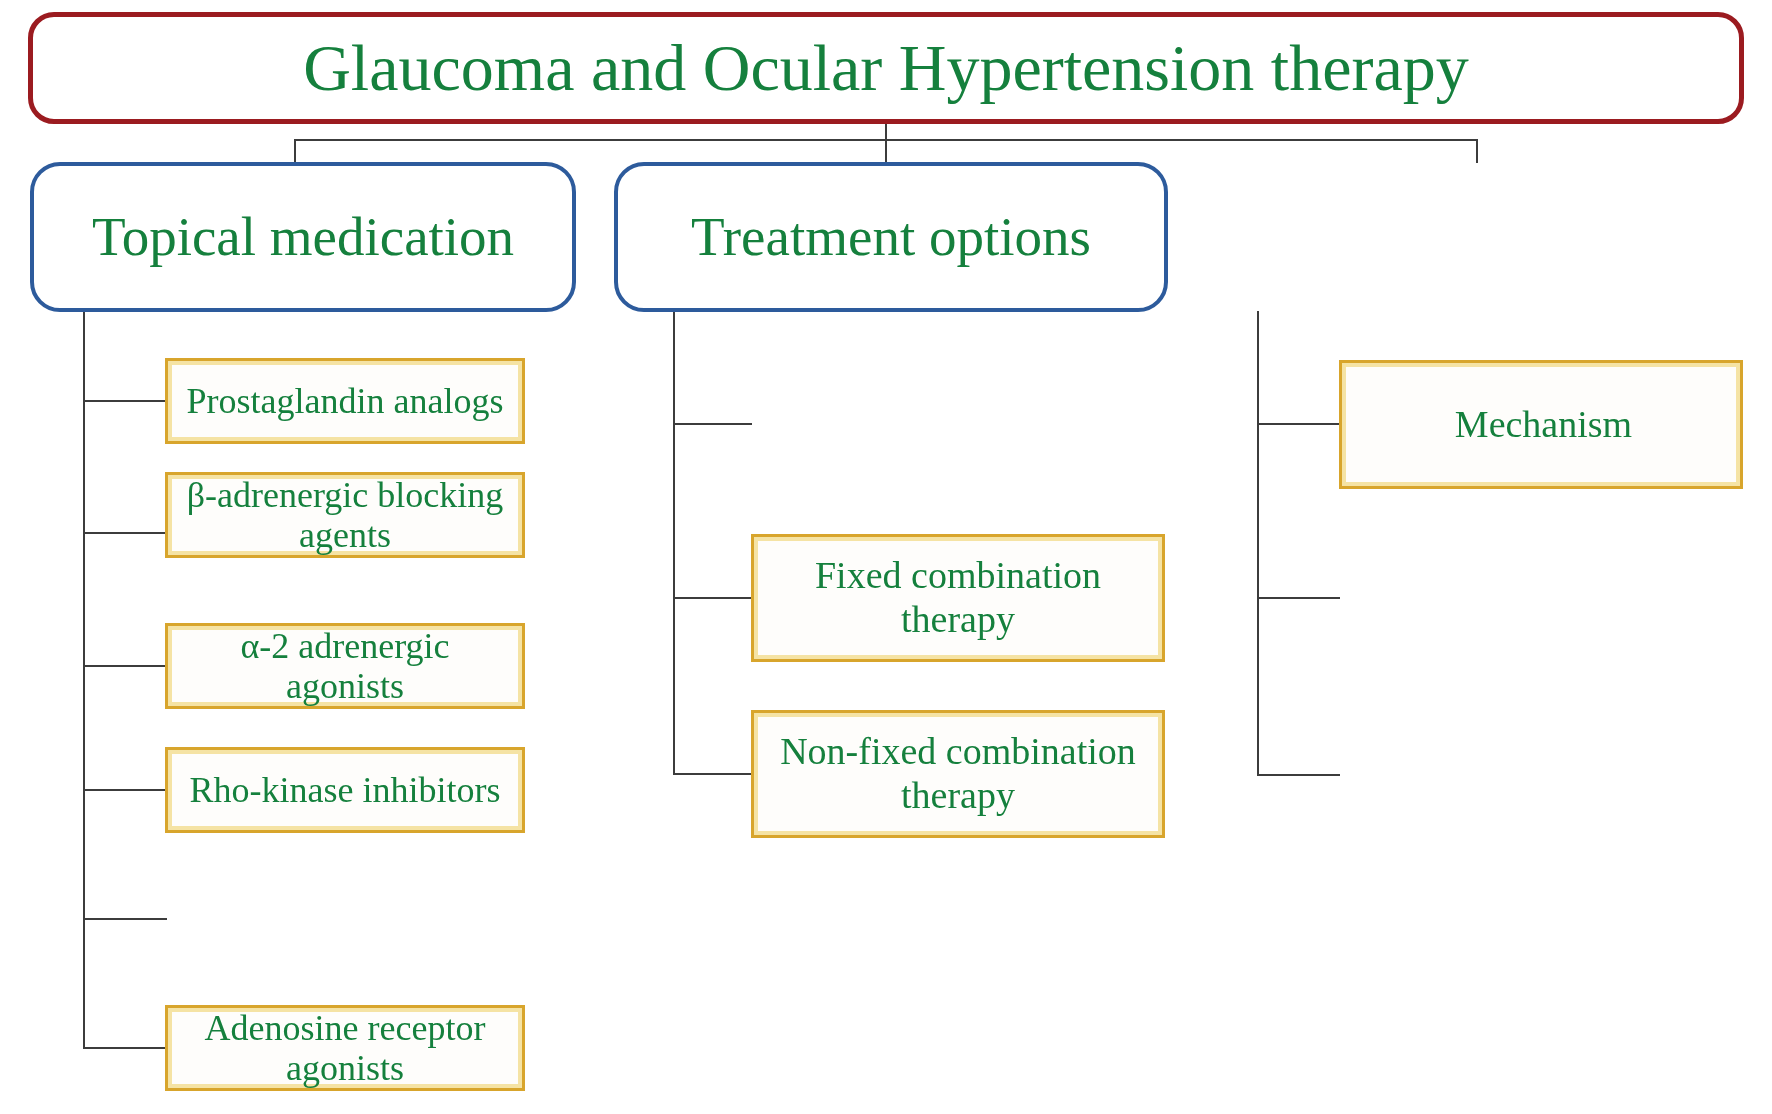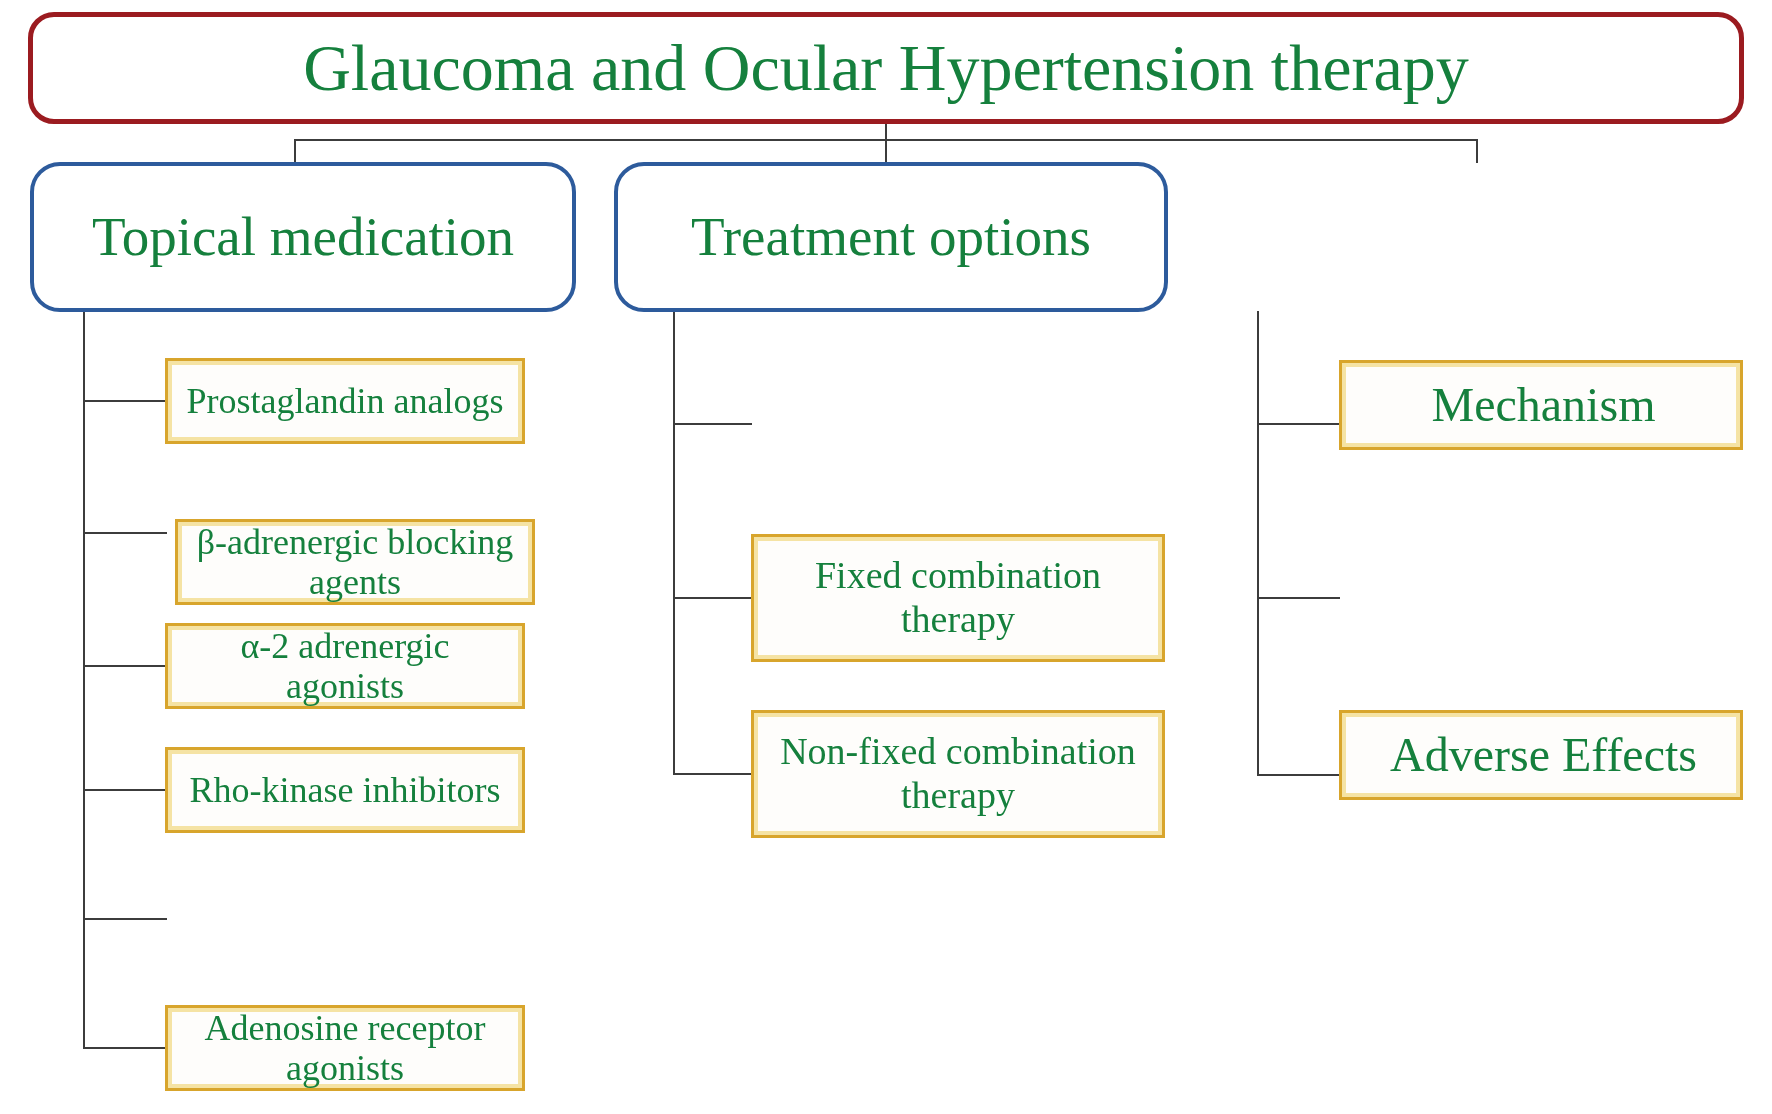--- a/index.html
+++ b/index.html
@@ -47,21 +47,21 @@
   .branch.b1 { left: 30px;   width: 546px; }
   .branch.b2 { left: 614px;  width: 554px; }
   .branch.b3 { left: 1203px; width: 541px; }
   .item {
     border: 3px solid #d8a52c;
     box-shadow: inset 0 0 0 4px #f5e3a4;
     padding: 0 10px;
   }
   .c1 { left: 165px;  width: 360px; height: 86px;  font-size: 36px; line-height: 1.12; }
   .c2 { left: 751px;  width: 414px; height: 128px; font-size: 38px; line-height: 1.15; }
-  .c3 { left: 1339px; width: 404px; height: 90px; font-size: 48px; line-height: 1.15; padding-left: 15px; }
+  .c3 { left: 1339px; width: 404px; height: 129px; font-size: 38px; line-height: 1.15; padding-left: 15px; }
 </style>
 </head>
 <body>
 
 <div class="canvas">
 
   <div class="ln" style="left:885px; top:124px; width:2px; height:38px;"></div>
   <div class="ln" style="left:294px; top:139px; width:1184px; height:2px;"></div>
   <div class="ln" style="left:294px; top:139px; width:2px; height:24px;"></div>
   <div class="ln" style="left:1476px; top:139px; width:2px; height:24px;"></div>
@@ -83,24 +83,23 @@
   <div class="ln" style="left:1257px; top:423px; width:83px; height:2px;"></div>
   <div class="ln" style="left:1257px; top:597px; width:83px; height:2px;"></div>
   <div class="ln" style="left:1257px; top:774px; width:83px; height:2px;"></div>
 
   <div class="node title-box">Glaucoma and Ocular Hypertension therapy</div>
 
   <div class="node branch b1">Topical medication</div>
   <div class="node branch b2">Treatment options</div>
 
   <div class="node item c1" style="top:358px;">Prostaglandin analogs</div>
-  <div class="node item c1" style="top:519px;margin-left:10px;">β-adrenergic blocking agents</div>
+  <div class="node item c1" style="top:472px;">β-adrenergic blocking agents</div>
   <div class="node item c1" style="top:623px;">α-2 adrenergic agonists</div>
   <div class="node item c1" style="top:747px;">Rho-kinase inhibitors</div>
   <div class="node item c1" style="top:1005px;">Adenosine receptor agonists</div>
 
   <div class="node item c2" style="top:534px;">Fixed combination therapy</div>
   <div class="node item c2" style="top:710px;">Non-fixed combination therapy</div>
 
   <div class="node item c3" style="top:360px;">Mechanism</div>
-  <div class="node item c3" style="top:710px;">Adverse Effects</div>
 
 </div>
 
 </body></html>

